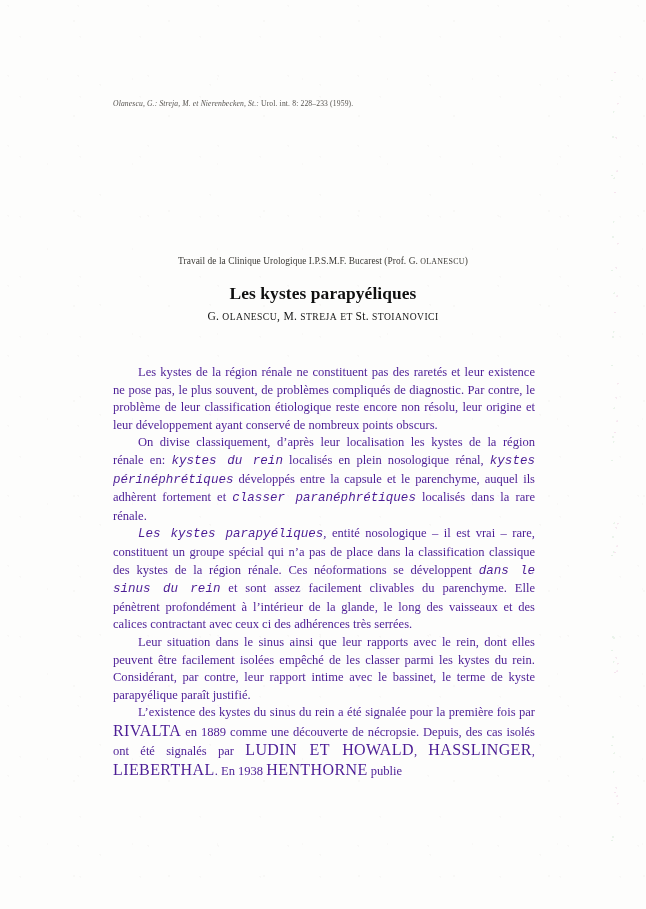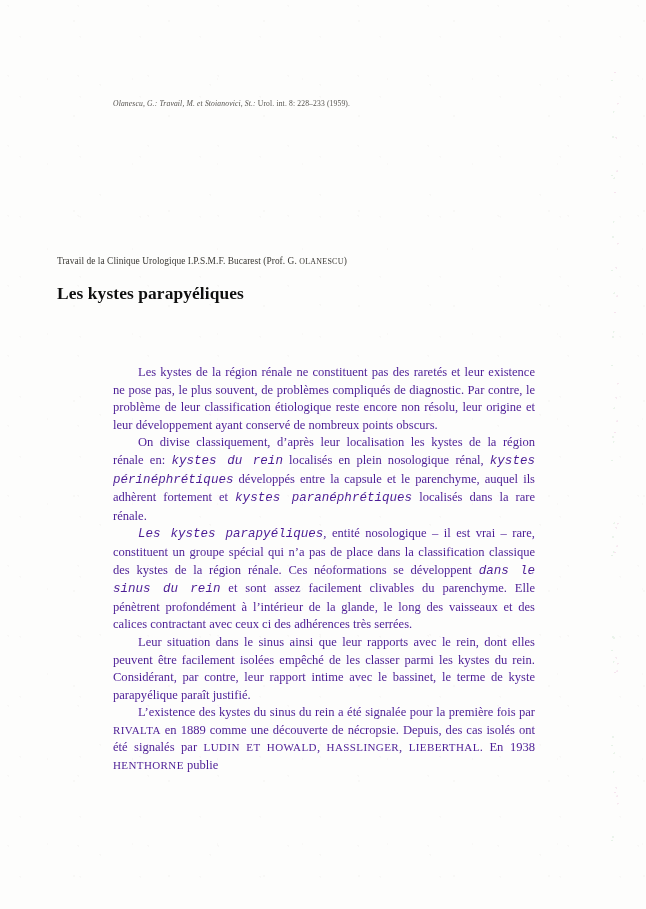--- a/index.html
+++ b/index.html
@@ -69,20 +69,21 @@
     white-space: nowrap;
   }
   .running-head .rh-roman { font-style: normal; }
 
   
   .title-block {
     position: absolute;
     left: 57px;
     top: 256px;
     width: 532px;
+    text-align: center;
   }
   .affiliation {
     font-size: 9.4px;
     letter-spacing: .05px;
     color: #3a3834;
     margin-bottom: 17px;
   }
   .affiliation .sc {
     font-size: 7.9px;
     letter-spacing: .3px;
@@ -120,55 +121,58 @@
     text-justify: inter-word;
     color: #4c1d95;
     hyphens: manual;
   }
   .body-copy p {
     margin: 0;
     text-indent: 25px;
   }
   .body-copy i { font-style: italic; font-family: Liberation Mono, monospace; }
   .body-copy .sc {
-    font-size: 11px;
+    font-size: 16px;
     letter-spacing: .4px;
   }
 </style>
 </head>
 <body>
 
 <div class="page">
   <div class="page-grain"></div>
   <div class="scan-edge"></div>
 
   <div class="running-head">
-    <span>Olanescu, G.: Travail, M. et Stoianovici, St.:</span>
+    <span>Olanescu, G.: Streja, M. et Nierenbecken, St.:</span>
     <span class="rh-roman">Urol. int. 8: 228–233 (1959).</span>
   </div>
 
   <div class="title-block">
 
     <div class="affiliation">
       <span>Travail de la Clinique Urologique I.P.S.M.F. Bucarest (Prof. G. </span><span class="sc">OLANESCU</span><span>)</span>
     </div>
 
     <h1 class="doc-title">Les kystes parapyéliques</h1>
 
 
+    <div class="byline">
+      <span>G. </span><span class="sc">OLANESCU</span><span>, </span><span>M. </span><span class="sc">STREJA</span><span> </span><span class="sc">ET </span><span>St. </span><span class="sc">STOIANOVICI</span>
+    </div>
   </div>
 
   <div class="body-copy">
 
     <p>
       <span>Les kystes de la région rénale ne constituent pas des raretés et leur existence ne pose pas, le plus souvent, de problèmes compliqués de diagnostic. Par contre, le problème de leur classification étiologique reste encore non résolu, leur origine et leur développement ayant conservé de nombreux points obscurs.</span>
     </p>
 
     <p>
-      <span>On divise classiquement, d’après leur localisation les kystes de la région rénale en: </span><i>kystes du rein</i><span> localisés en plein nosologique rénal, </span><i>kystes périnéphrétiques</i><span> développés entre la capsule et le parenchyme, auquel ils adhèrent fortement et </span><i>kystes paranéphrétiques</i><span> localisés dans la rare rénale.</span>
+      <span>On divise classiquement, d’après leur localisation les kystes de la région rénale en: </span><i>kystes du rein</i><span> localisés en plein nosologique rénal, </span><i>kystes périnéphrétiques</i><span> développés entre la capsule et le parenchyme, auquel ils adhèrent fortement et </span><i>classer paranéphrétiques</i><span> localisés dans la rare rénale.</span>
     </p>
 
     <p>
       <i>Les kystes parapyéliques</i><span>, entité nosologique – il est vrai – rare, constituent un groupe spécial qui n’a pas de place dans la classification classique des kystes de la région rénale. Ces néoformations se développent </span><i>dans le sinus du rein</i><span> et sont assez facilement clivables du parenchyme. Elle pénètrent profondément à l’intérieur de la glande, le long des vaisseaux et des calices contractant avec ceux ci des adhérences très serrées.</span>
     </p>
 
     <p>
       <span>Leur situation dans le sinus ainsi que leur rapports avec le rein, dont elles peuvent être facilement isolées empêché de les classer parmi les kystes du rein. Considérant, par contre, leur rapport intime avec le bassinet, le terme de kyste parapyélique paraît justifié.</span>
     </p>
 

